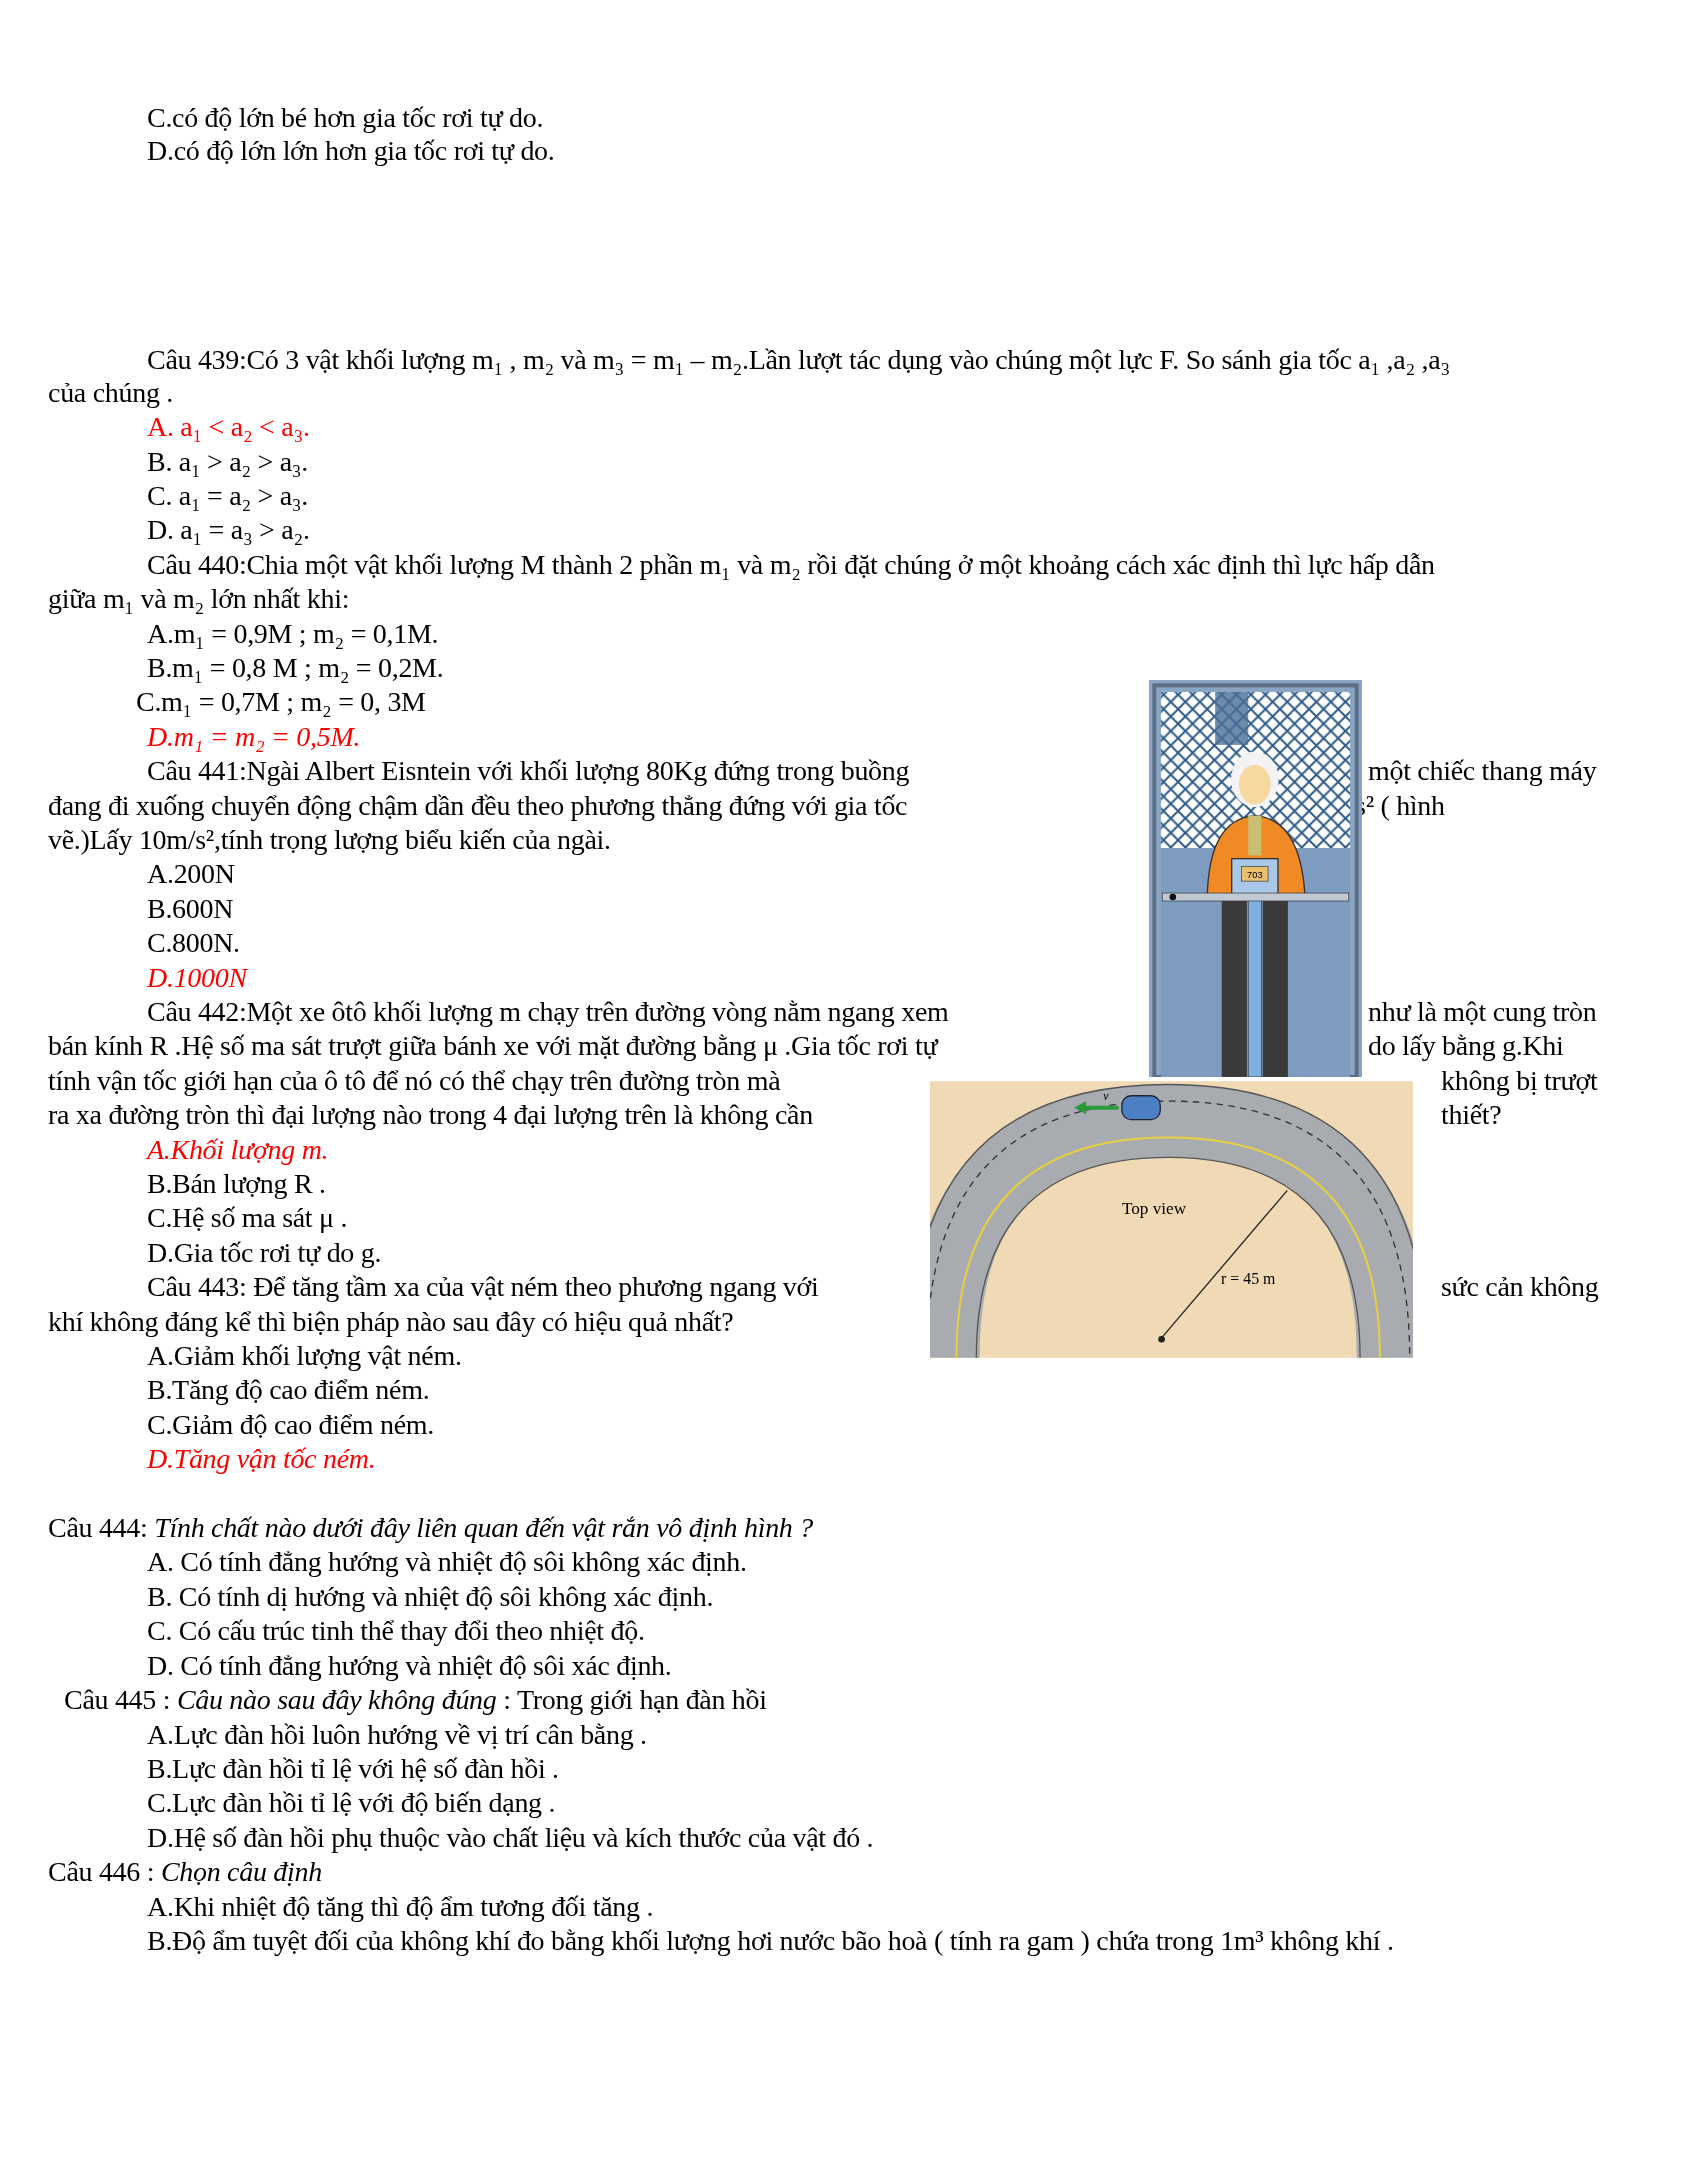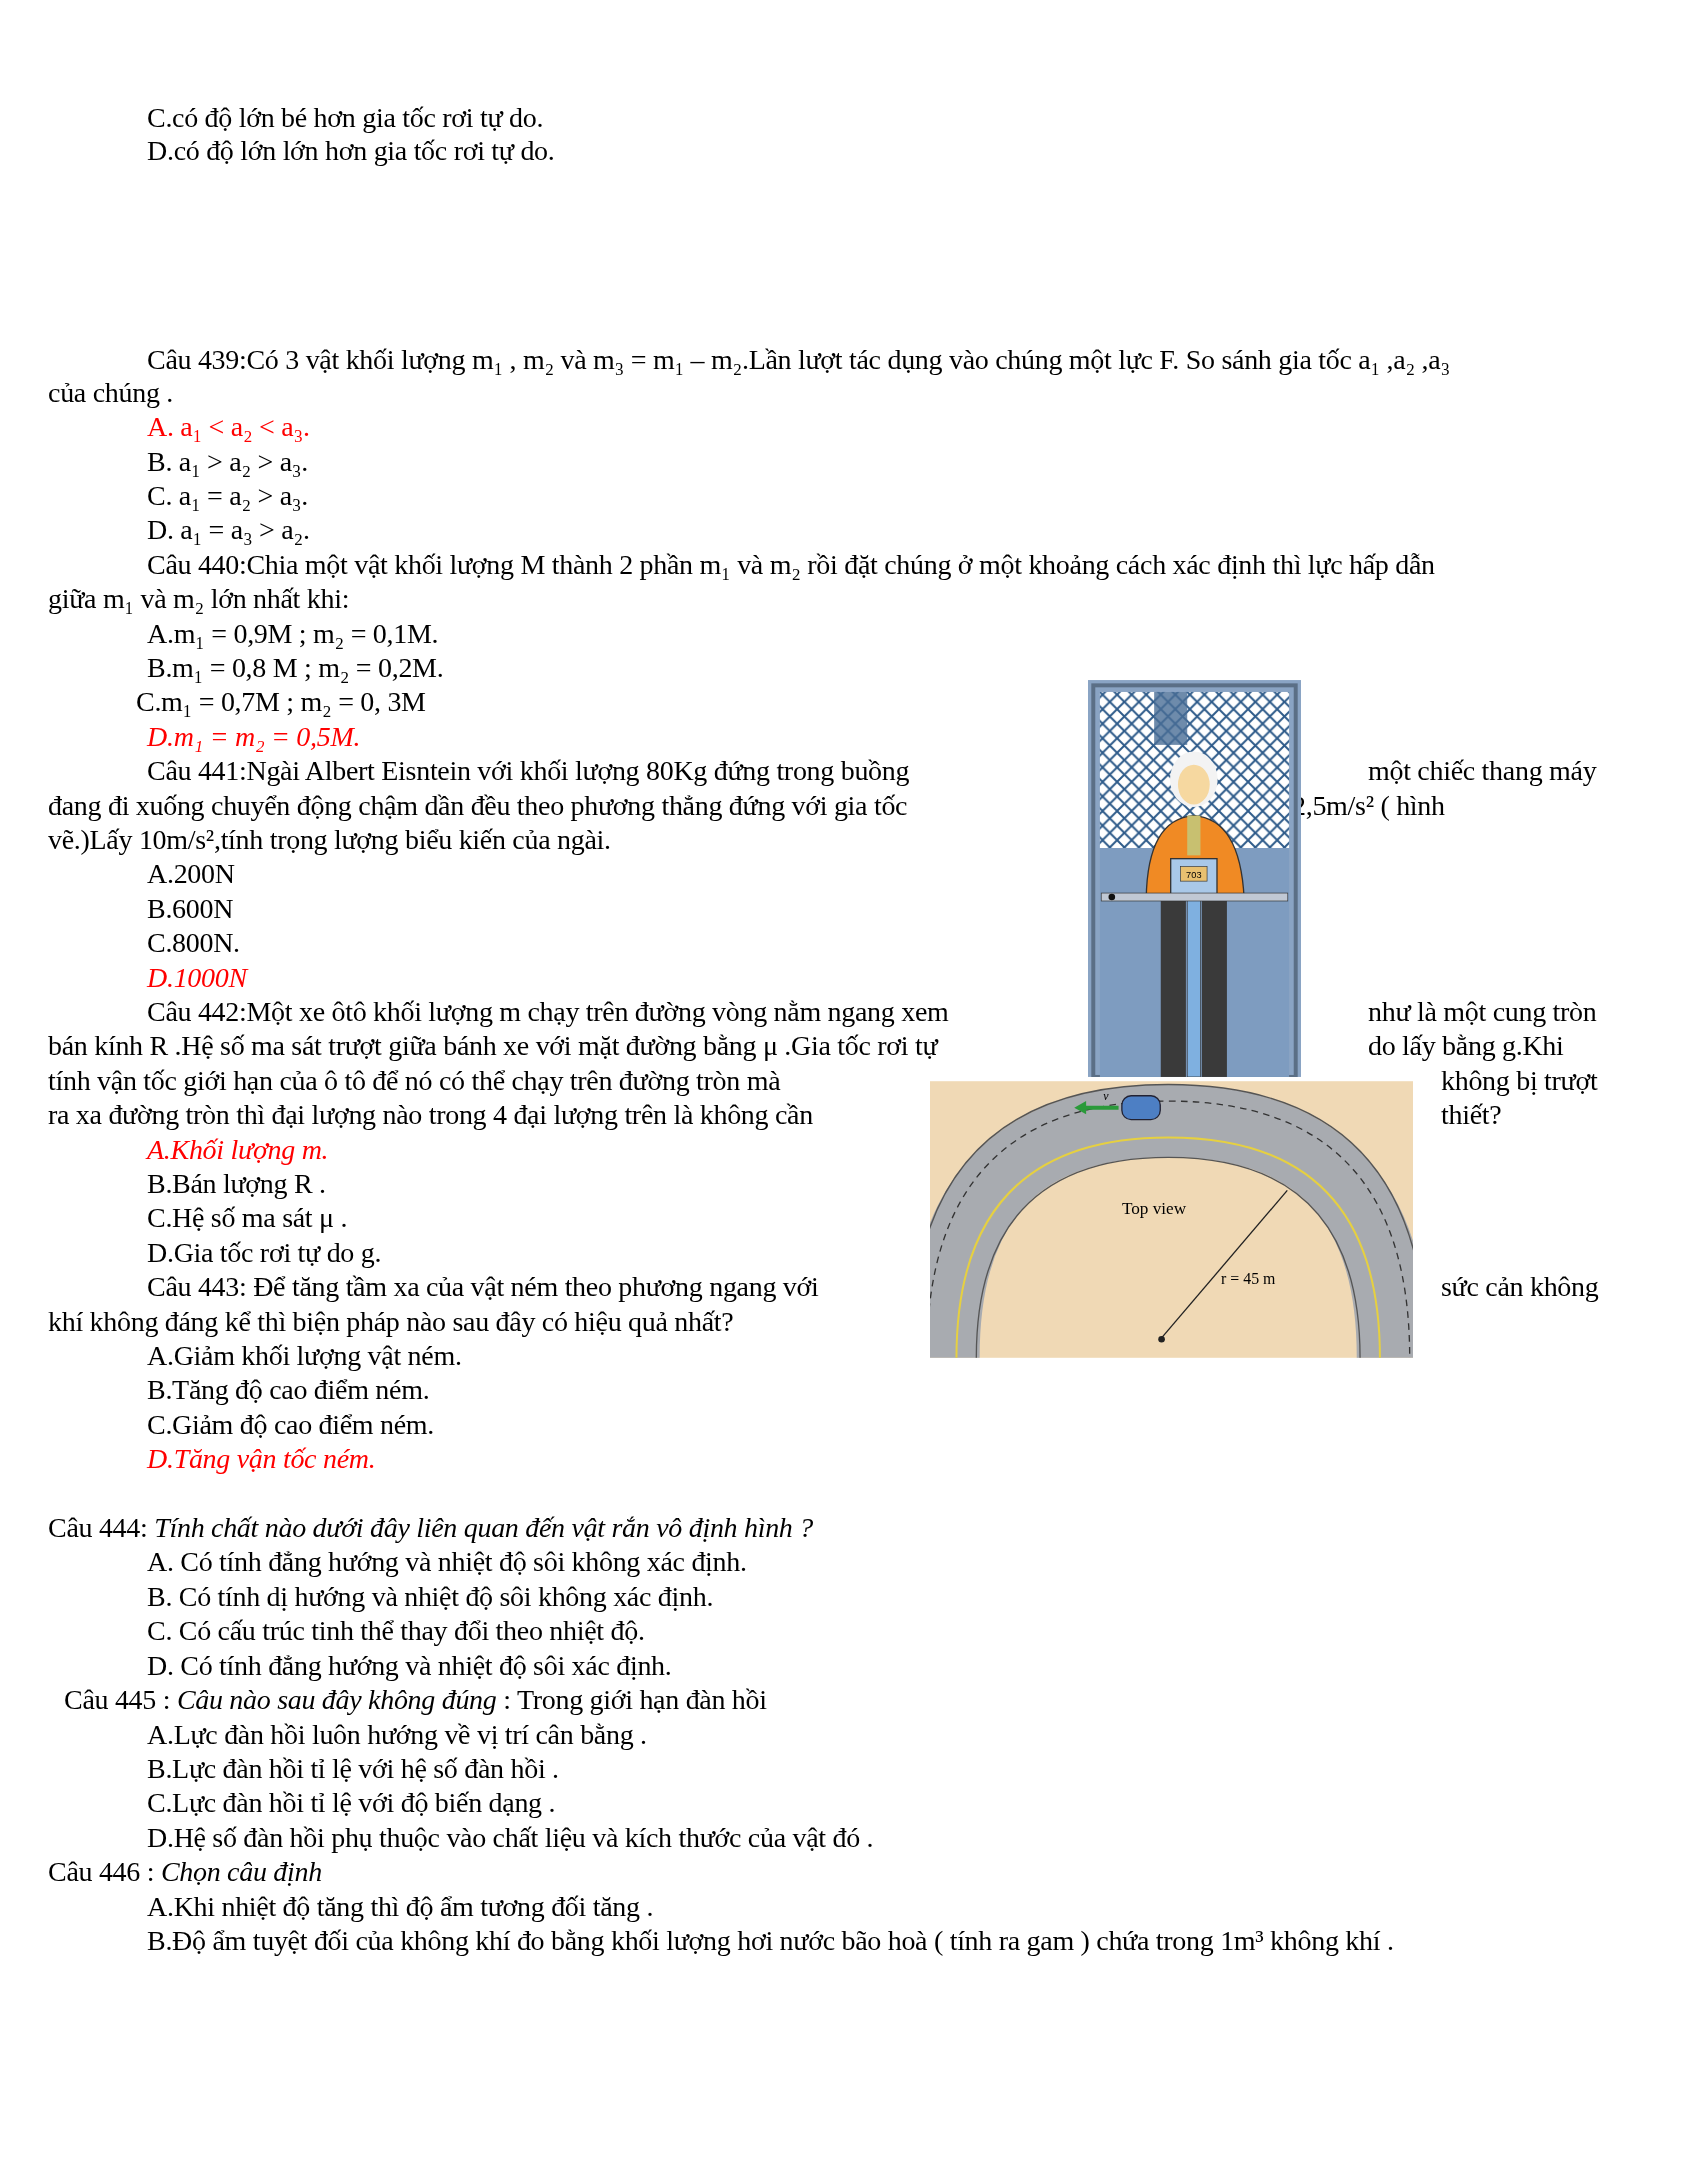--- a/index.html
+++ b/index.html
@@ -39,21 +39,21 @@
 <div class="ln" style="left:147px;top:754px;"><span>Câu 441:</span><span>Ngài  Albert  Eisntein   với khối lượng 80Kg đứng trong buồng</span></div>
 <div class="ln" style="left:48px;top:789px;">đang đi xuống  chuyển động chậm dần đều theo phương thẳng đứng với gia tốc</div>
 <div class="ln" style="left:48px;top:823px;">vẽ.)Lấy 10m/s²,tính  trọng lượng biểu kiến của ngài.</div>
 <div class="ln" style="left:1368px;top:754px;">một chiếc thang máy</div>
 <div class="ln" style="left:1292px;top:789px;">2,5m/s²  ( hình</div>
 <div class="ln" style="left:147px;top:857px;"><span>A.</span><span>200N</span></div>
 <div class="ln" style="left:147px;top:892px;"><span>B.</span><span>600N</span></div>
 <div class="ln" style="left:147px;top:926px;"><span>C.</span><span>800N.</span></div>
 <div class="ln red it" style="left:147px;top:961px;"><span>D.</span><span>1000N</span></div>
 
-<div class="fig" style="left:1044px;top:680px;width:213px;height:398px;padding-left:44px;">
+<div class="fig" style="left:1105px;top:680px;width:213px;height:398px;padding-left:44px;">
   <svg width="213" height="397" viewBox="0 0 322 600">
     <defs>
       <pattern id="mesh" width="22" height="22" patternUnits="userSpaceOnUse">
         <rect width="22" height="22" fill="#ffffff"></rect>
         <path d="M0 0 L22 22 M22 0 L0 22" stroke="#2e5b8a" stroke-width="3"></path>
       </pattern>
     </defs>
     <rect x="0" y="0" width="322" height="600" fill="#8aa4c4"></rect>
     <rect x="8" y="8" width="306" height="592" fill="none" stroke="#5b6f86" stroke-width="6"></rect>
     <rect x="18" y="18" width="286" height="236" fill="url(#mesh)"></rect>

